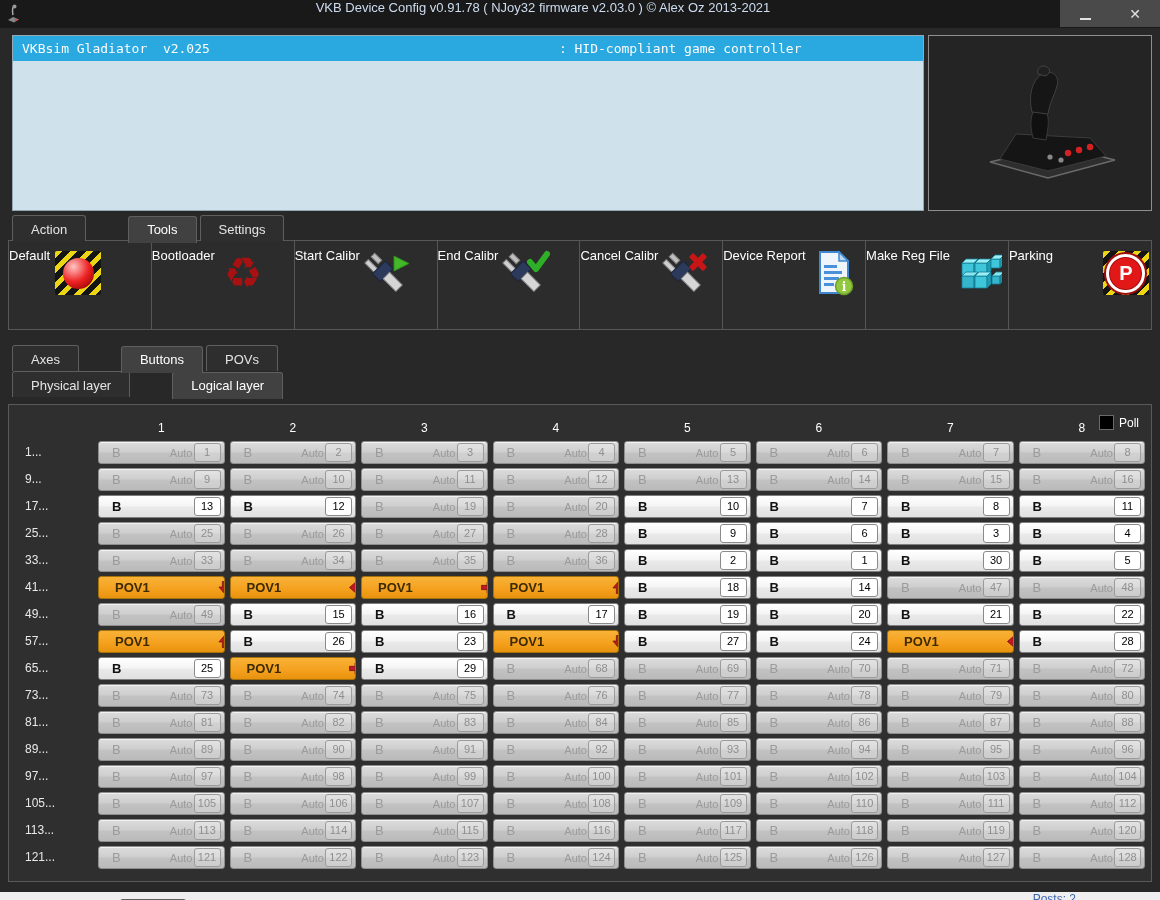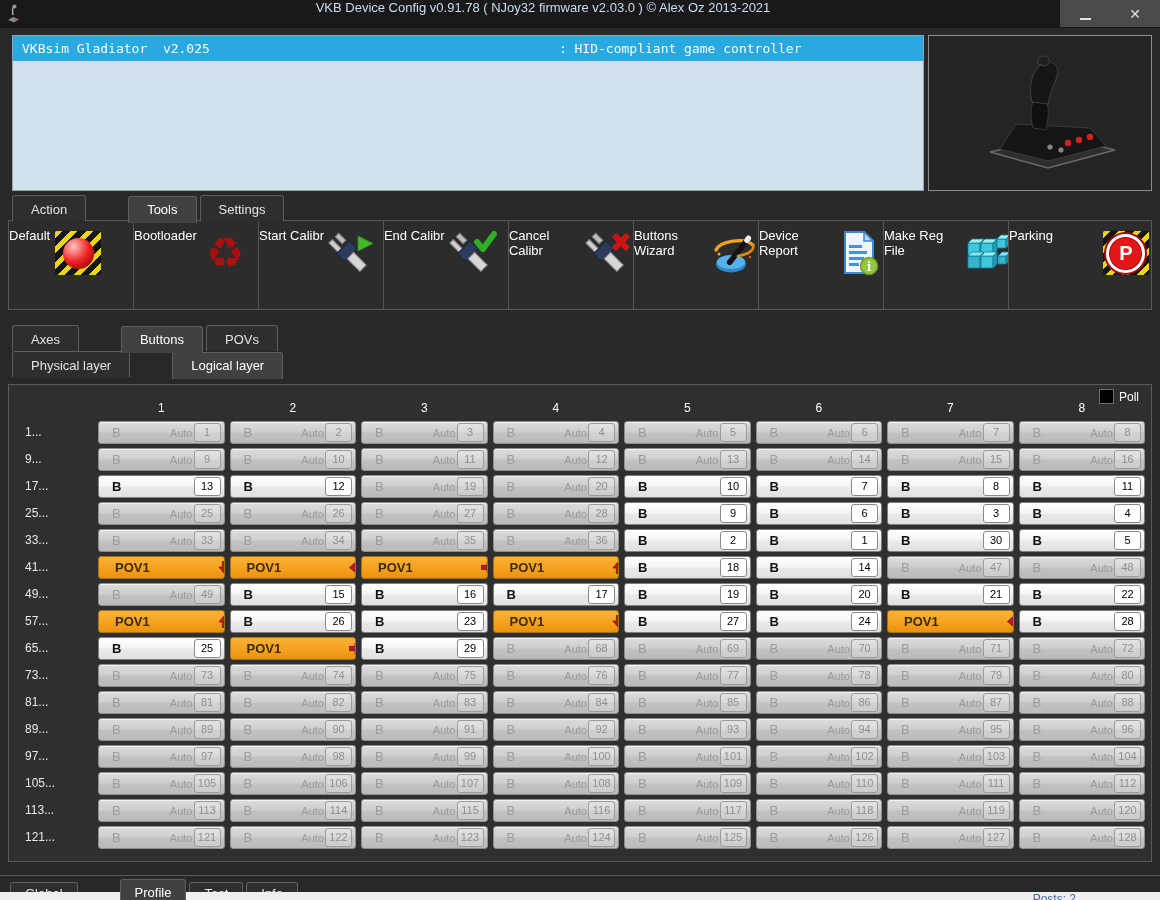--- a/index.html
+++ b/index.html
@@ -6,21 +6,21 @@
   .app{width:1160px;height:900px;position:relative;background:#282828;overflow:hidden;
        font-family:"Liberation Sans",sans-serif;-webkit-font-smoothing:antialiased;}
   
   .titlebar{height:28px;background:#191919;display:flex;}
   .app-icon{width:26px;display:flex;justify-content:center;align-items:center;}
   .title{flex:1;text-align:center;color:#cddcf0;font-size:13px;}
   .win-controls{width:100px;height:27px;background:#4a4a4a;display:flex;}
   .win-btn{flex:1;display:flex;align-items:center;justify-content:center;color:#e2e2e2;font-size:14px;cursor:default;}
   .min-bar{width:11px;height:2px;background:#e2e2e2;margin-top:11px;display:block;}
   
-  .device-row{margin:7px 8px 0 12px;height:156px;display:flex;gap:4px;}
+  .device-row{margin:7px 8px 0 12px;height:176px;display:flex;gap:4px;}
   .device-list{flex:1;background:#cfe1ea;border:1px solid #93a8b3;overflow:hidden;}
   .device-selected{height:25px;background:#29a9e0;display:flex;align-items:center;
        font-family:"DejaVu Sans Mono",monospace;font-size:13px;color:#fbfbfb;}
   .dev-name{width:59%;padding-left:9px;white-space:pre;}
   .dev-type{white-space:pre;}
   .joystick-panel{width:222px;background:#242424;border:1px solid #8f8f8f;display:flex;align-items:center;justify-content:center;}
   
   .tabs{display:flex;align-items:flex-end;gap:3px;padding-left:12px;height:24px;position:relative;}
   .tab{background:#2e2e2e;border:1px solid #5f5f5f;border-bottom:none;color:#e4e4e4;font-size:13px;
        padding:6px 18px 4px;border-radius:3px 3px 0 0;cursor:default;white-space:nowrap;}
@@ -41,21 +41,21 @@
        background:radial-gradient(circle at 34% 28%,#ffc4c4 0%,#ee2222 50%,#9c0606 85%);}
   .recycle{font-family:"DejaVu Sans",sans-serif;font-size:43px;line-height:46px;color:#a81111;}
   .pcircle{width:33px;height:33px;border-radius:50%;background:#e21818;color:#fff;font-weight:bold;font-size:20px;
        display:flex;align-items:center;justify-content:center;border:3px solid #fff;
        box-shadow:0 0 0 2px #a00c0c,inset 0 0 0 1px #a00c0c;}
   
   .grid-panel{margin:8px 8px 0 8px;background:#2f2f2f;border:1px solid #5a5a5a;padding:2px 6px 8px 0;}
   .grid-header{display:grid;grid-template-columns:84px repeat(8,1fr);column-gap:5px;height:30px;
        align-items:end;position:relative;margin-bottom:4px;}
   .col-num{text-align:center;color:#fff;font-size:12px;padding-bottom:2px;}
-  .poll{position:absolute;top:2px;right:6px;display:flex;align-items:center;gap:5px;}
+  .poll{position:absolute;top:8px;right:6px;display:flex;align-items:center;gap:5px;}
   .poll-box{width:13px;height:13px;background:#000;border:1px solid #6a6a6a;display:inline-block;}
   .poll-label{color:#fff;font-size:12px;}
   .grid-row{display:grid;grid-template-columns:84px repeat(8,1fr);column-gap:5px;height:23px;margin-bottom:4px;}
   .row-label{color:#e9e9e9;font-size:12px;line-height:23px;padding-left:16px;}
   .cell{border-radius:3px;display:flex;align-items:center;position:relative;overflow:hidden;}
   .cell.auto{background:linear-gradient(180deg,#dcdcdc,#cfcfcf 45%,#c2c2c2 55%,#bababa);
        border:1px solid #8e8e8e;box-shadow:inset 0 1px 0 rgba(255,255,255,.65);}
   .cb{margin-left:13px;font-size:13px;}
   .auto .cb{color:#9b9b9b;}
   .cauto{margin-left:auto;font-size:11px;color:#9b9b9b;}
@@ -178,37 +178,20 @@
             <g transform="rotate(-45 22 24)">
               <rect x="14" y="2" width="5" height="13" fill="#cfcfcf" stroke="#7f7f7f"></rect>
               <rect x="23" y="2" width="5" height="10" fill="#bfbfbf" stroke="#7f7f7f"></rect>
               <rect x="12" y="15" width="18" height="11" rx="1.5" fill="#2c3a5c" stroke="#1a2540"></rect>
               <rect x="16" y="26" width="9" height="18" fill="#d6d6d6" stroke="#8a8a8a"></rect>
             </g>
             <g transform="translate(36,13) rotate(45)">
               <rect x="-10" y="-3" width="20" height="6" rx="1.5" fill="#c81616"></rect>
               <rect x="-3" y="-10" width="6" height="20" rx="1.5" fill="#c81616"></rect>
             </g>
-          </svg>
-        </div>
-      </div>
-      <div class="tool-btn">
-        <div class="tool-label">Buttons Wizard</div>
-        <div class="tool-icon">
-          <svg width="48" height="48" viewBox="0 0 48 48">
-            <path d="M6 21 C10 12,34 8,43 16" stroke="#f2a21b" stroke-width="3.4" fill="none" stroke-linecap="round"></path>
-            <ellipse cx="21" cy="35" rx="15" ry="8.5" fill="#2d86c8"></ellipse>
-            <ellipse cx="21" cy="33" rx="14" ry="7" fill="#55b1ea"></ellipse>
-            <g transform="rotate(38 26 24)">
-              <rect x="24" y="2" width="5.5" height="36" rx="2.5" fill="#141414"></rect>
-              <rect x="24" y="2" width="5.5" height="8" rx="2.5" fill="#efefef"></rect>
-            </g>
-            <path d="M43 16 C45 22,36 26,28 27" stroke="#d88d10" stroke-width="2.6" fill="none" stroke-linecap="round"></path>
-            <circle cx="9" cy="25" r="1.5" fill="#f2a21b"></circle>
-            <circle cx="40" cy="28" r="1.3" fill="#e2551f"></circle>
           </svg>
         </div>
       </div>
       <div class="tool-btn">
         <div class="tool-label">Device Report</div>
         <div class="tool-icon">
           <svg width="48" height="48" viewBox="0 0 48 48">
             <path d="M10 3 L29 3 L38 12 L38 44 L10 44 Z" fill="#eef5fd" stroke="#3f87cf" stroke-width="2"></path>
             <path d="M29 3 L29 12 L38 12 Z" fill="#b9d7f2" stroke="#3f87cf" stroke-width="1.5"></path>
             <rect x="14" y="16" width="13" height="3" fill="#4a90d9"></rect>

